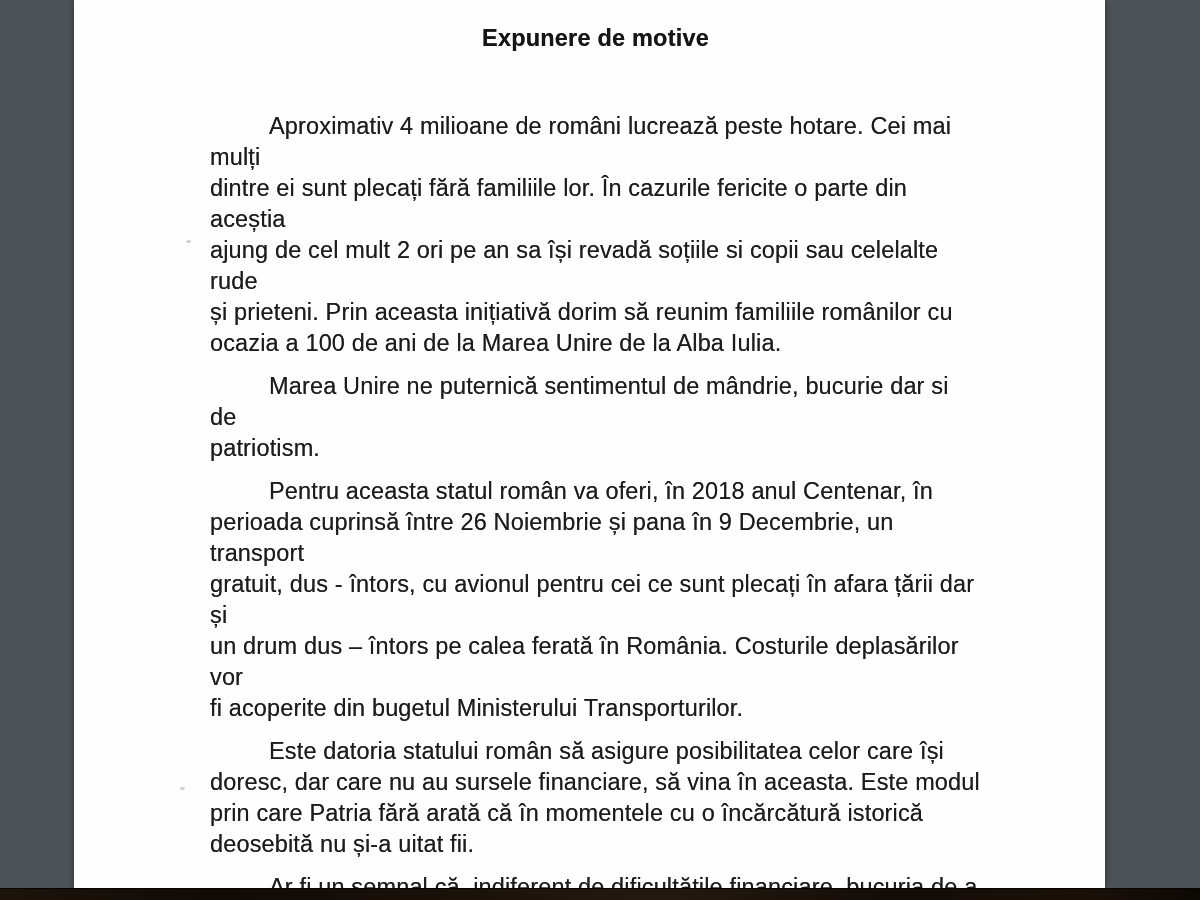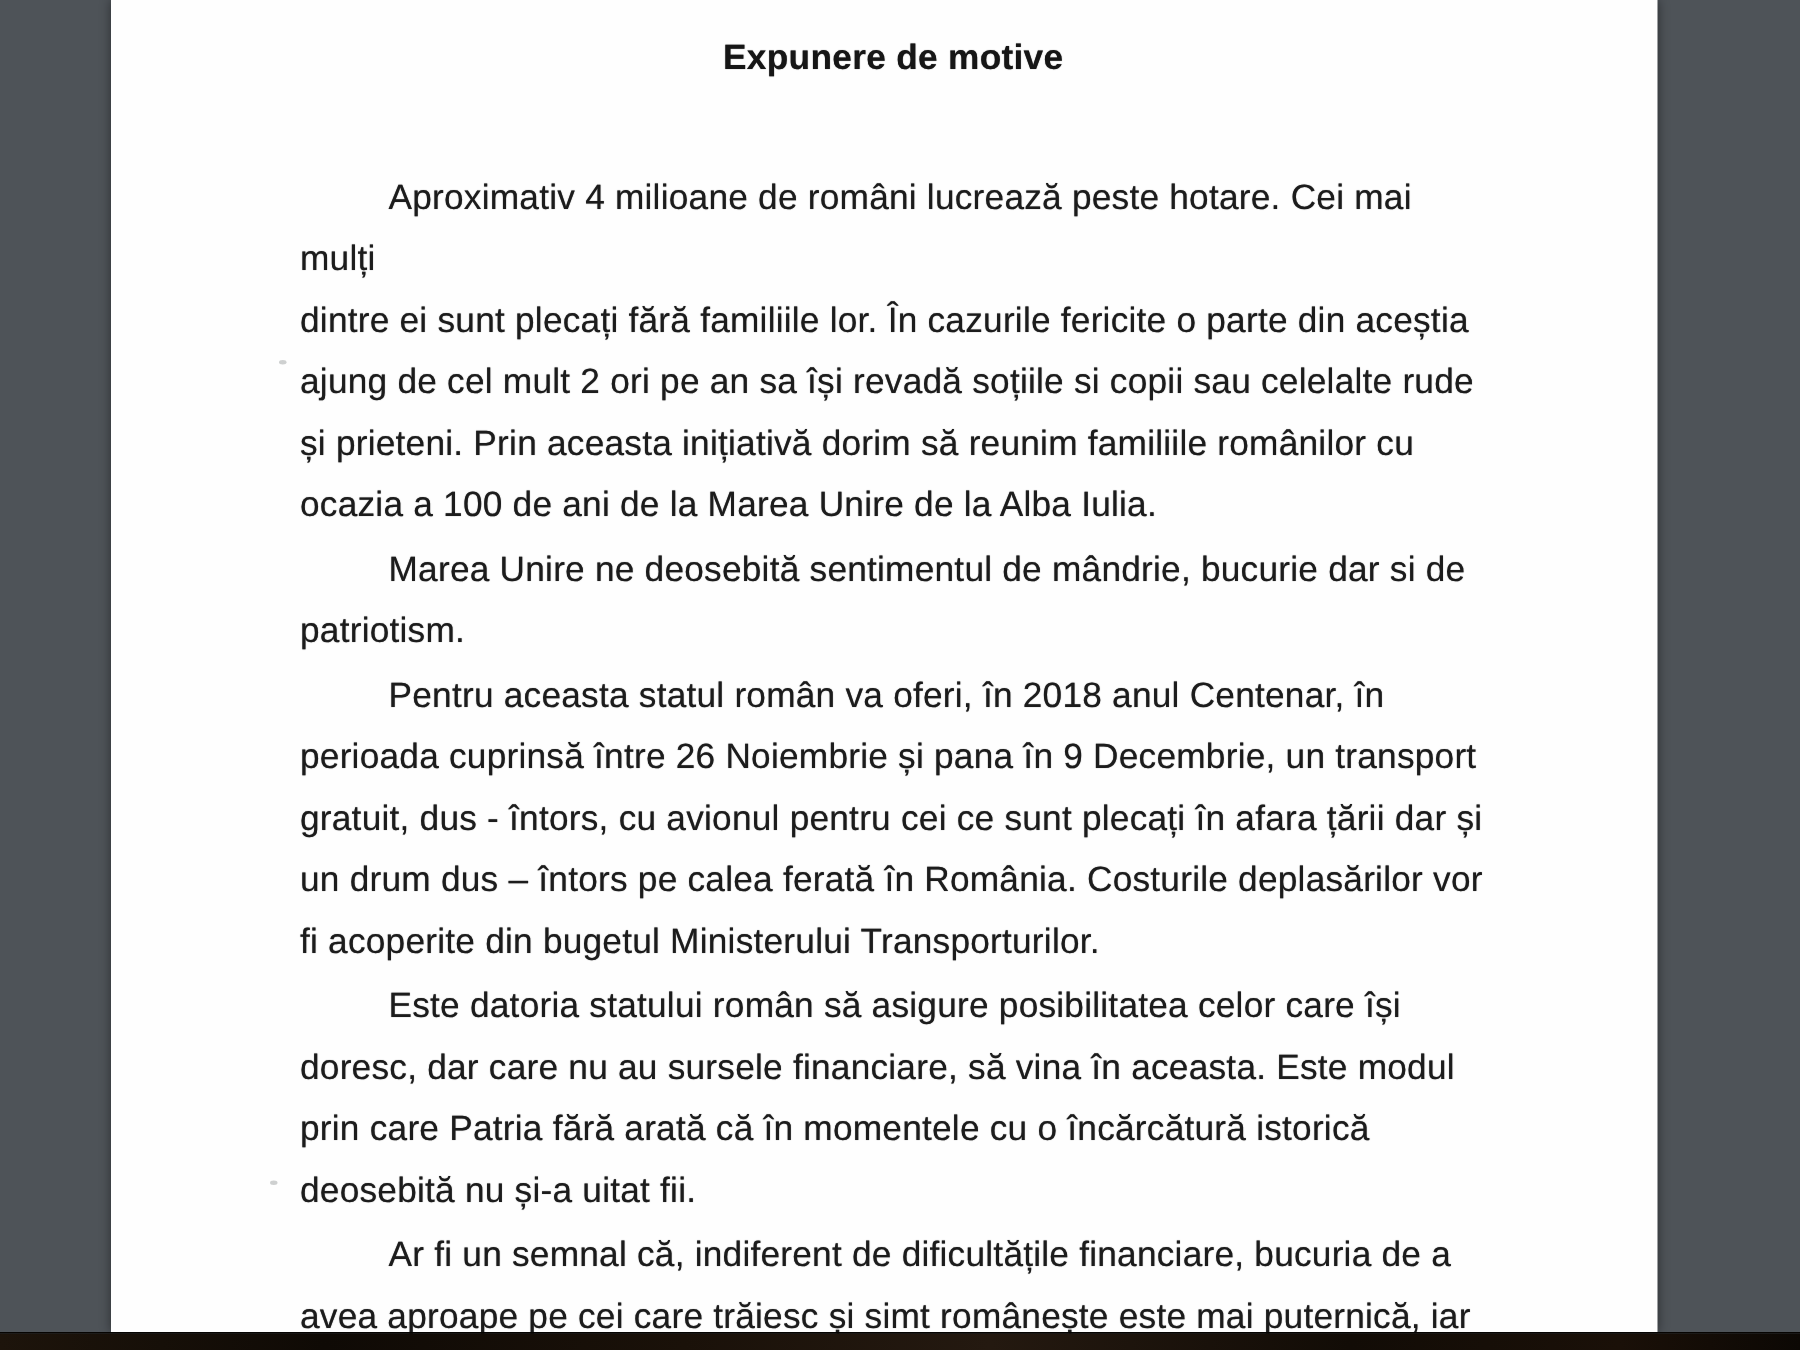--- a/index.html
+++ b/index.html
@@ -43,23 +43,23 @@
     line-height: 41px;
     text-align: center;
     color: #161616;
     letter-spacing: 0.2px;
     text-shadow: 0 0 0.6px rgba(20,20,20,0.75);
   }
   .doc-body {
     margin-top: 52px;
   }
   .doc-body p {
-    margin: 2px;
+    margin: 12px;
     font-size: 23.5px;
-    line-height: 41px;
+    line-height: 31px;
     letter-spacing: 0.15px;
     color: #1c1c1c;
     white-space: pre-line;       
     text-indent: 59px;           
     text-shadow: 0 0 0.6px rgba(25,25,25,0.7);
   }
   
   .bottom-strip {
     position: absolute;
     left: 0;
@@ -90,21 +90,21 @@
     <div class="page-content">
 
       <h1 class="doc-title">Expunere de motive</h1>
 
       <div class="doc-body">
         <p>Aproximativ 4 milioane de români lucrează peste hotare. Cei mai mulți
 dintre ei sunt plecați fără familiile lor. În cazurile fericite o parte din aceștia
 ajung de cel mult 2 ori pe an sa își revadă soțiile si copii sau celelalte rude
 și prieteni. Prin aceasta inițiativă dorim să reunim familiile românilor cu
 ocazia a 100 de ani de la Marea Unire de la Alba Iulia.</p>
-        <p>Marea Unire ne deosebită sentimentul de mândrie, bucurie dar si de
+        <p>Marea Unire ne puternică sentimentul de mândrie, bucurie dar si de
 patriotism.</p>
         <p>Pentru aceasta statul român va oferi, în 2018 anul Centenar, în
 perioada cuprinsă între 26 Noiembrie și pana în 9 Decembrie, un transport
 gratuit, dus - întors, cu avionul pentru cei ce sunt plecați în afara țării dar și
 un drum dus – întors pe calea ferată în România. Costurile deplasărilor vor
 fi acoperite din bugetul Ministerului Transporturilor.</p>
         <p>Este datoria statului român să asigure posibilitatea celor care își
 doresc, dar care nu au sursele financiare, să vina în aceasta. Este modul
 prin care Patria fără arată că în momentele cu o încărcătură istorică
 deosebită nu și-a uitat fii.</p>

